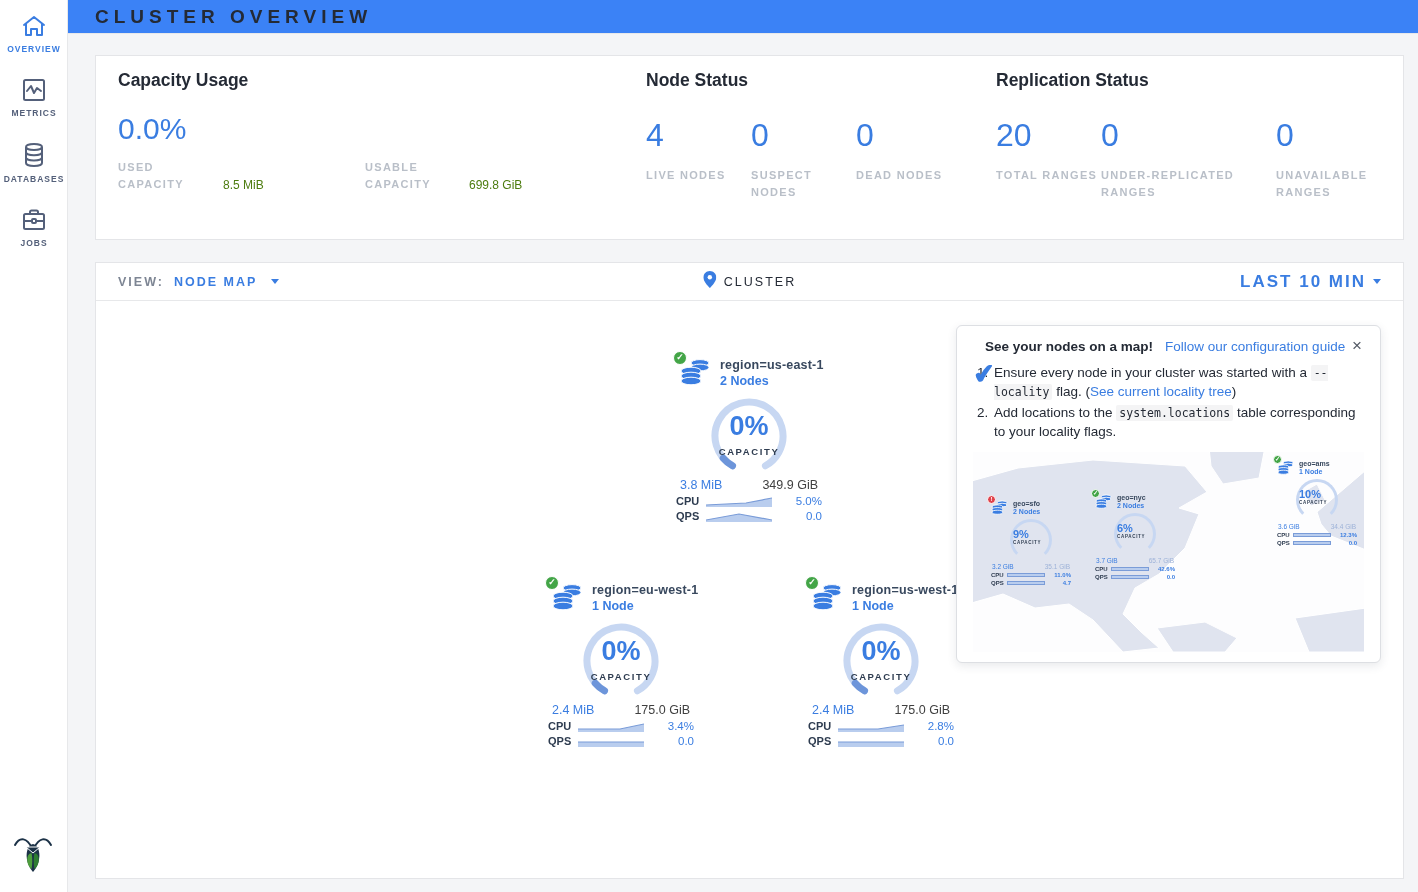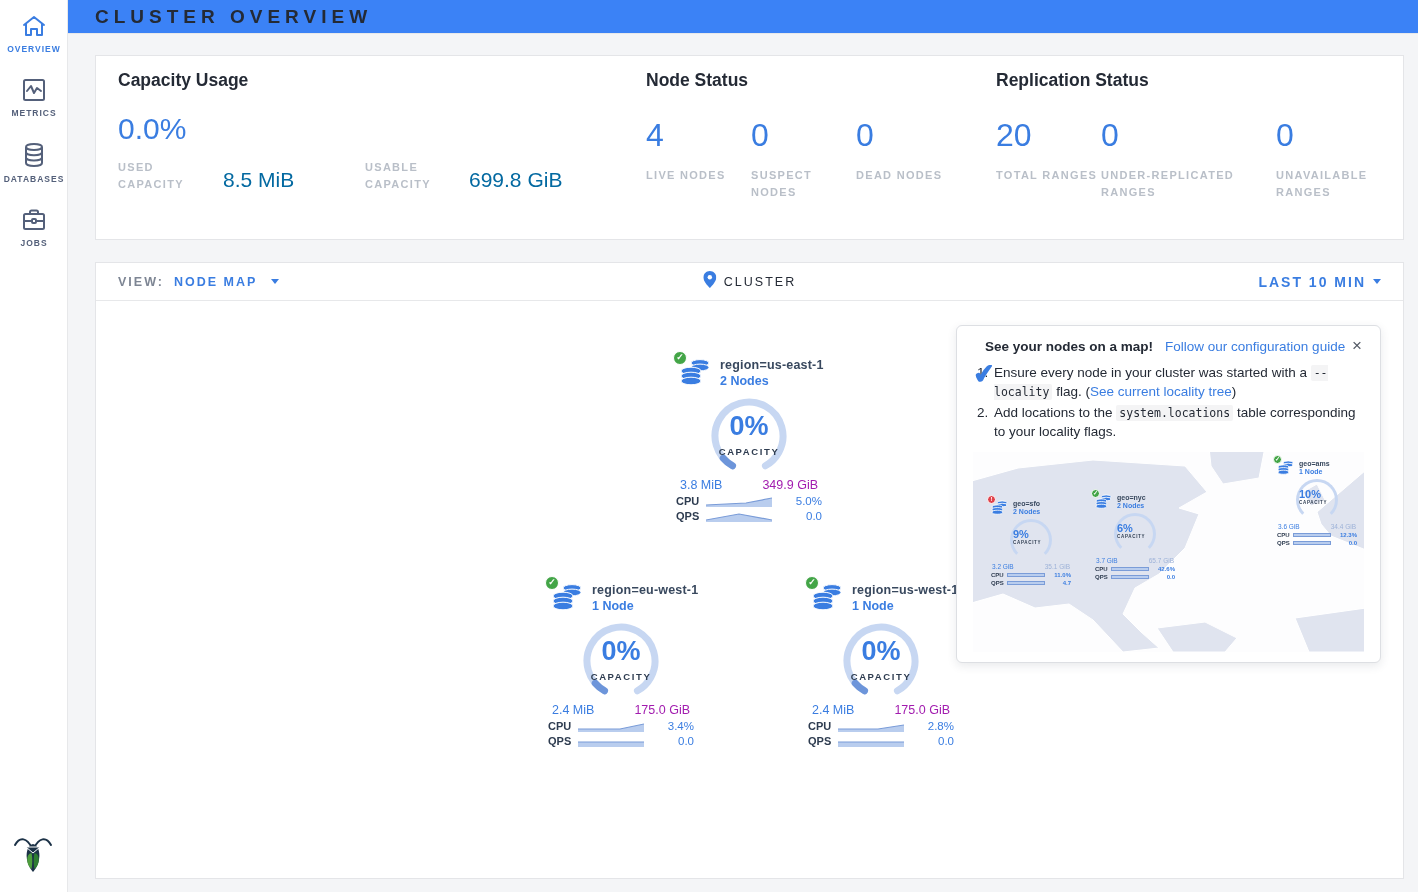--- a/index.html
+++ b/index.html
@@ -44,38 +44,38 @@
   .bar-block { padding-top:4px; }
   .cap-bar { position:relative; width:250px; height:21px; background:#e7e9ee; }
   .cap-bar-dark { position:absolute; right:0; top:0; height:100%; width:40px; background:#ccd0d9; }
   .cap-ticks { position:relative; height:7px; }
   .cap-ticks i { position:absolute; top:2px; width:1px; height:5px; background:#c2c5cc; }
   .cap-tick-labels { position:relative; height:15px; font-size:12.5px; color:#5a6578; }
   .cap-tick-labels span { position:absolute; top:1px; }
   .cap-stats { display:flex; align-items:flex-end; margin-top:12px; }
   .cap-label { width:105px; font-size:11px; letter-spacing:1.3px; color:#b9bfc8;
     font-weight:bold; line-height:1.55; }
-  .cap-value { font-size:21px; color:#0369a1; padding-bottom:1px; }
+  .cap-value { font-size:12px; color:#4d7c0f; padding-bottom:1px; }
   .cap-value.first { width:142px; }
   .cap-label.second { width:104px; }
 
   
   .map-container { margin:22px 14px 0 27px; background:#fff; border:1px solid #e4e5e8; }
   .viewbar { position:relative; display:flex; align-items:center; height:38px;
     border-bottom:1px solid #e7e8ea; padding:0 22px; }
   .vb-label { font-size:12.5px; letter-spacing:2px; color:#7e8694; font-weight:bold; }
   .vb-value { margin-left:10px; font-size:12.5px; letter-spacing:2px; color:#3a7de1;
     font-weight:bold; cursor:pointer; display:flex; align-items:center;gap:7px; }
   .caret { display:inline-block; margin-left:7px; width:0; height:0;
     border-left:4.5px solid transparent; border-right:4.5px solid transparent;
     border-top:5px solid #3a7de1; }
   .vb-center { position:absolute; left:50%; transform:translateX(-50%);
     display:flex; align-items:center; }
   .vb-breadcrumb { margin-left:8px; font-size:12.5px; letter-spacing:2px; color:#242a35; }
-  .vb-time { margin-left:auto; font-size:14px; letter-spacing:2px; color:#3a7de1;
+  .vb-time { margin-left:auto; font-size:17px; letter-spacing:2px; color:#3a7de1;
     font-weight:bold; cursor:pointer; display:flex; align-items:center; }
 
   .map-area { position:relative; height:577px; background:#fff; }
 
   
   .region-card { position:absolute; width:164px; cursor:pointer; }
   .rc-head { display:flex; gap:9px; margin-left:12px; }
   .rc-iconwrap { position:relative; width:32px; height:30px; flex:0 0 32px; }
   .rc-badge { position:absolute; left:-6px; top:-7px; width:14px; height:14px;
     border-radius:50%; background:#43a547; border:1.5px solid #fff; color:#fff;
@@ -84,21 +84,21 @@
     white-space:nowrap; }
   .rc-nodes { font-size:12.5px; font-weight:bold; color:#3a7de1; margin-top:2px; }
   .rc-ring { position:relative; width:88px; height:76px; margin:8px auto 0; }
   .rc-pct { position:absolute; top:15px; width:100%; text-align:center;
     font-size:27px; font-weight:bold; color:#3a7de1; }
   .rc-cap { position:absolute; top:50px; width:100%; text-align:center;
     font-size:9.5px; letter-spacing:1.6px; font-weight:bold; color:#2e3c50; }
   .rc-values { display:flex; justify-content:space-between; width:138px; margin:6px auto 0;
     font-size:12.5px; }
   .rc-used { color:#3a7de1; }
-  .rc-total { color:#a21caf; }
+  .rc-total { color:#404040; }
   .rc-metric { display:flex; align-items:center; width:146px; margin:3px auto 0; }
   .rc-mlabel { width:30px; font-size:11px; font-weight:bold; color:#2e3c50; }
   .rc-mvalue { margin-left:auto; font-size:11.5px; color:#3a7de1; }
   .spark { display:block; }
   .spark .area { fill:#b9cdee; }
   .spark .line { fill:none; stroke:#7a9cd8; stroke-width:1.2; }
 
   
   .popup { position:absolute; left:860px; top:24px; width:425px; height:338px;
     background:#fff; border:1px solid #dddfe3; border-radius:6px;

